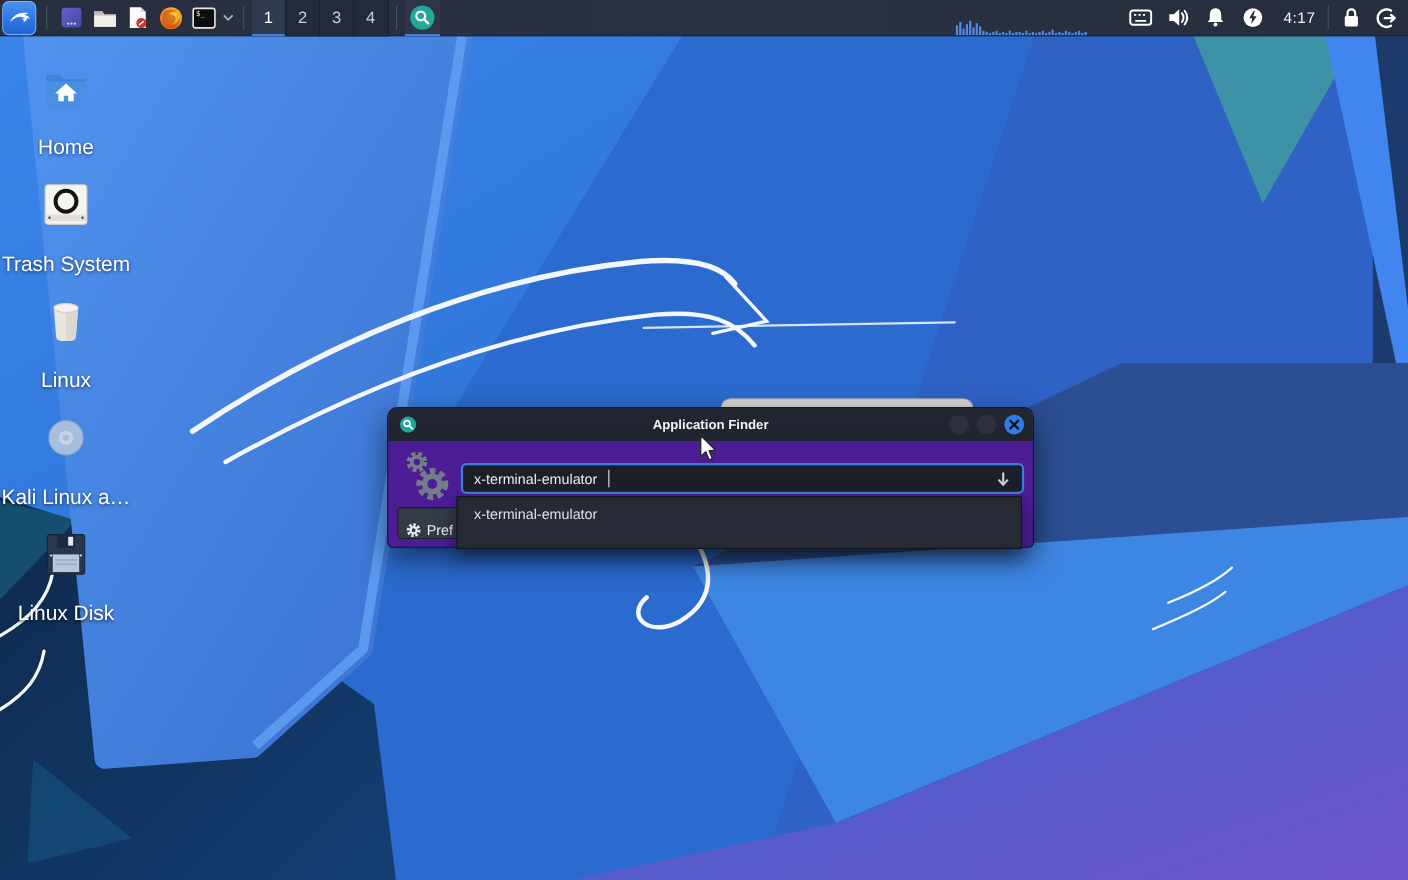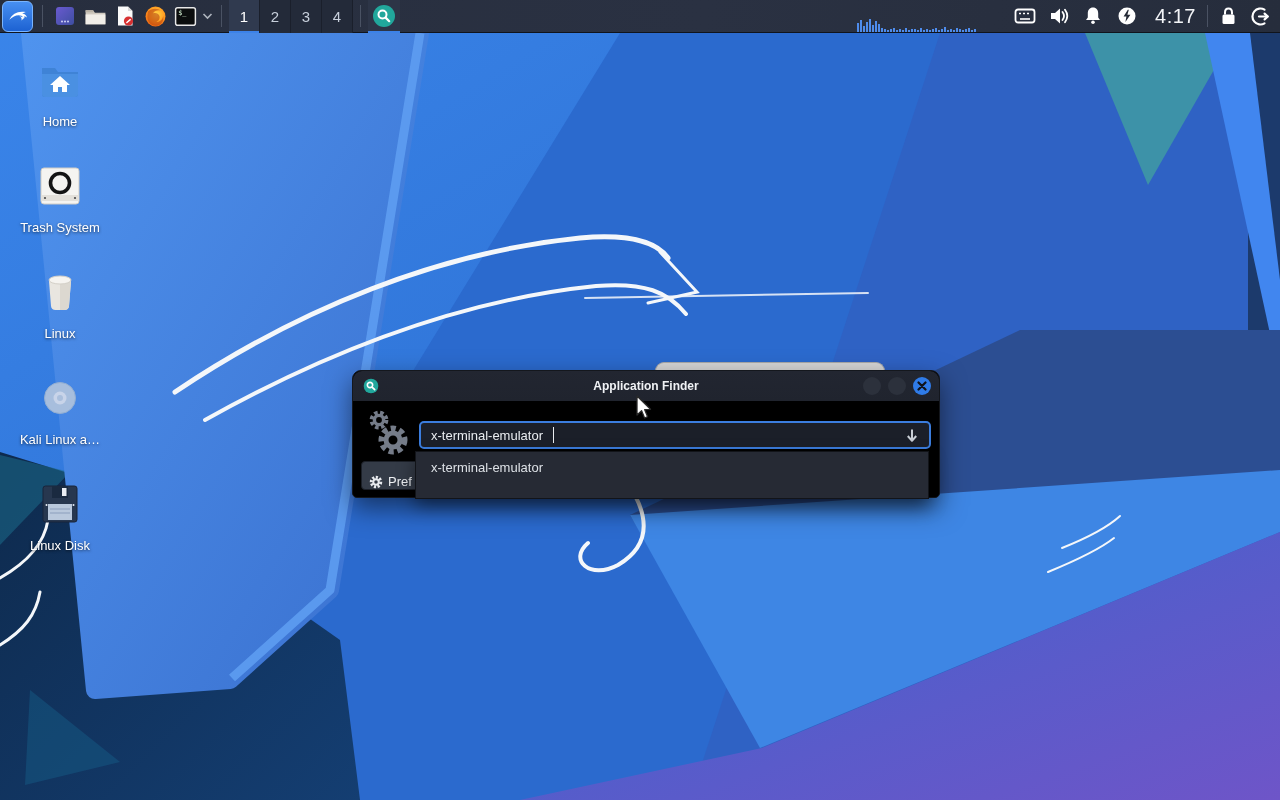--- a/index.html
+++ b/index.html
@@ -28,36 +28,36 @@
             border-right:1px solid #1a1f2b; }
   .ws-btn.active { background:#303a4f; color:#ffffff; }
   .ws-underline { position:absolute; left:0; bottom:0; width:100%; height:2px; background:#3c82e8; }
   .task-btn { position:relative; width:32px; height:33px; display:flex; align-items:center;
               justify-content:center; background:#2d3547; }
   #cpu-graph { width:136px; height:33px; display:flex; align-items:flex-end; gap:1px;
                padding-bottom:1px; margin-right:10px; }
   #cpu-graph .bar { width:2px; background:#4e8cec; }
   .tray-icon { width:24px; height:33px; display:flex; align-items:center; justify-content:center;
                margin-left:10px; }
-  #clock { color:#f2f4f7; font-size:20px; margin-left:16px; letter-spacing:.5px; }
+  #clock { color:#f2f4f7; font-size:14px; margin-left:16px; letter-spacing:.5px; }
 
   
   .desk-icon { position:absolute; width:120px; left:0; text-align:center; z-index:5; }
   .desk-icon .glyph { display:flex; justify-content:center; }
-  .desk-icon .lbl { margin-top:10px; color:#ffffff; font-size:13px;
+  .desk-icon .lbl { margin-top:20px; color:#ffffff; font-size:19px;
                     text-shadow:0 1px 3px rgba(0,0,0,.65); white-space:nowrap; }
 
   
   #behind-window { position:absolute; left:655px; top:362px; width:230px; height:14px;
                    background:#d6d6d6; border:1px solid #a9a9a9; border-bottom:none;
                    border-radius:9px 9px 0 0; z-index:14; }
 
   
   #finder { position:absolute; left:352px; top:370px; width:588px; height:128px; z-index:20;
-            background:#000000; border:1px solid #14171d; border-radius:9px 9px 5px 5px;
+            background:#4c1d95; border:1px solid #14171d; border-radius:9px 9px 5px 5px;
             box-shadow:0 10px 26px rgba(0,0,0,.5); }
   #finder-titlebar { position:relative; height:30px; border-radius:9px 9px 0 0;
                      background:linear-gradient(180deg,#222631,#20242e);
                      display:flex; align-items:center; justify-content:center; }
   #finder-title { color:#f0f2f5; font-size:12px; font-weight:bold; }
   #tb-search { position:absolute; left:10px; top:7px; }
   .tb-btns { position:absolute; right:8px; top:6px; display:flex; gap:7px; }
   .tb-circle { width:18px; height:18px; border-radius:50%; background:#2c313c; }
   .tb-close { width:18px; height:18px; border-radius:50%; background:#2f7be8;
               display:flex; align-items:center; justify-content:center;

